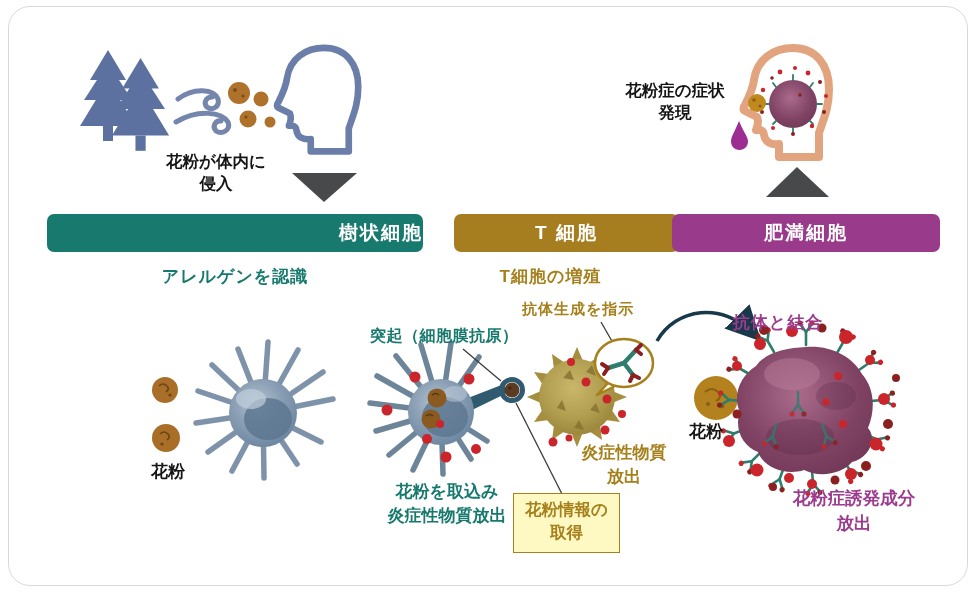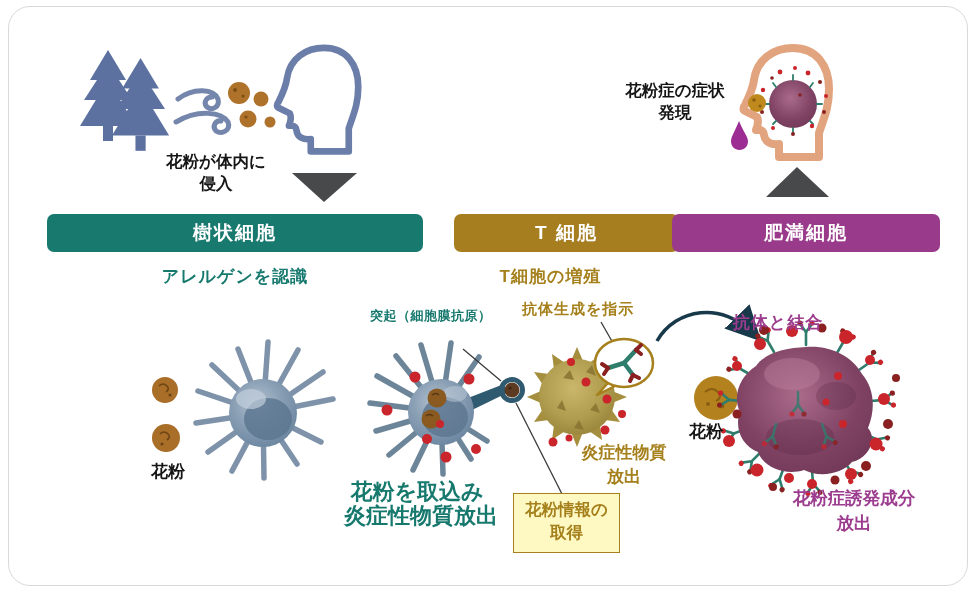--- a/index.html
+++ b/index.html
@@ -9,21 +9,21 @@
         border:1px solid var(--card_border,#d9d9d9);border-radius:22px;}
   .art{position:absolute;left:0;top:0;}
   .lbl{position:absolute;font-weight:700;white-space:nowrap;}
   .center{text-align:center;}
   .ink{color:var(--ink,#151515);}
   .tealT{color:var(--teal_text,#17796e);}
   .goldT{color:var(--gold_text,#a5801c);}
   .purpT{color:var(--purple_text,#9c3c8e);}
   .stage-bar{position:absolute;top:214px;height:38px;border-radius:7px;color:#fff;
              font-weight:700;font-size:19px;letter-spacing:2px;line-height:38px;text-align:center;}
-  .bar-teal{background:var(--teal,#18796f);}
+  .bar-teal{background:var(--teal,#18796f);text-align:right;}
   .bar-gold{background:var(--gold,#a67e20);}
   .bar-purple{background:var(--purple,#993a8a);}
   .subtitle{position:absolute;top:265px;font-weight:700;font-size:17px;letter-spacing:1px;text-align:center;}
   .caption{font-size:16.5px;line-height:22px;}
   .infobox{position:absolute;left:513px;top:493px;width:105px;height:54px;background:#fef9c3;
            border:1.5px solid var(--gold_text,#a5801c);text-align:center;font-weight:700;
            font-size:16.5px;line-height:23px;padding-top:4px;color:var(--gold_text,#a5801c);}
   
   .f-red{fill:var(--red,#c9252b);}
   .f-darkred{fill:var(--dark_red,#8a2020);}
@@ -367,30 +367,30 @@
     <div>花粉が体内に</div>
     <div>侵入</div>
   </div>
   <div class="lbl ink center caption" style="left:610px;top:79px;width:130px;">
     <div>花粉症の症状</div>
     <div>発現</div>
   </div>
 
   <div class="lbl ink center" style="left:142px;top:460px;width:52px;font-size:17px;">花粉</div>
 
-  <div class="lbl tealT" style="left:370px;top:307px;font-size:13px;letter-spacing:0.5px;">突起（細胞膜抗原）</div>
+  <div class="lbl tealT" style="left:370px;top:326px;font-size:16px;letter-spacing:0.5px;">突起（細胞膜抗原）</div>
 
   <div class="lbl goldT" style="left:522px;top:300px;font-size:15px;letter-spacing:1px;">抗体生成を指示</div>
 
   <div class="lbl goldT center" style="left:568px;top:441px;width:112px;font-size:17px;line-height:24px;">
     <div>炎症性物質</div>
     <div>放出</div>
   </div>
 
-  <div class="lbl tealT center" style="left:344px;top:480px;width:146px;font-size:22px;line-height:24px;">
+  <div class="lbl tealT center" style="left:374px;top:480px;width:146px;font-size:17px;line-height:24px;">
     <div>花粉を取込み</div>
     <div>炎症性物質放出</div>
   </div>
 
   <div class="infobox">
     <div>花粉情報の</div>
     <div>取得</div>
   </div>
 
   <div class="lbl ink center" style="left:680px;top:420px;width:52px;font-size:17px;">花粉</div>

